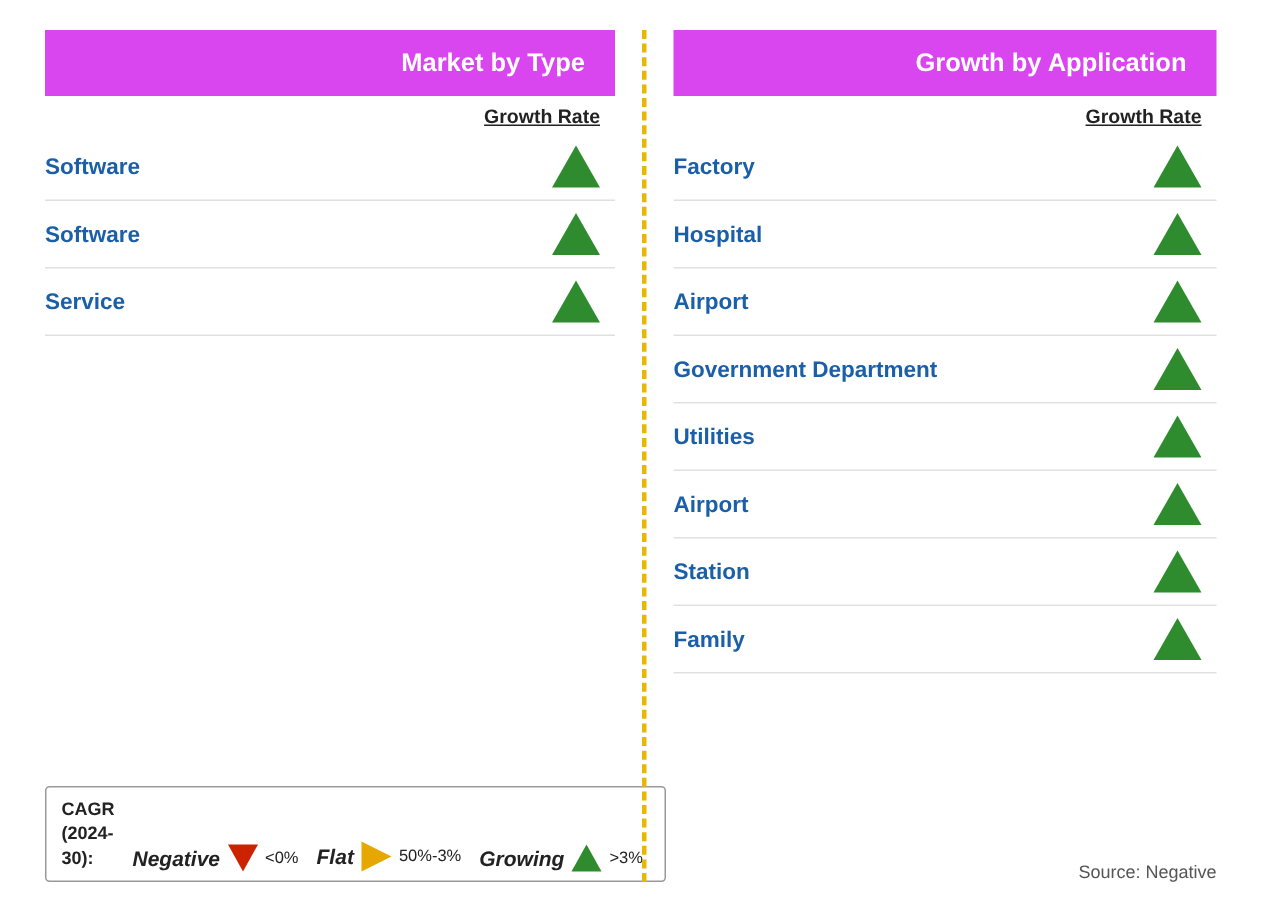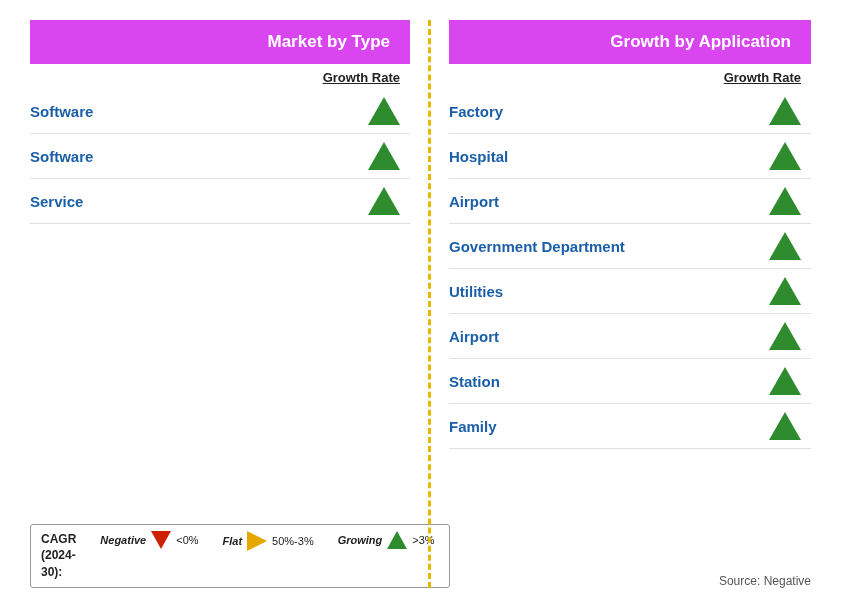--- a/index.html
+++ b/index.html
@@ -89,40 +89,40 @@
       display: flex;
       align-items: center;
       justify-content: space-between;
       margin-top: 10px;
     }
     .legend-box {
       border: 1.5px solid #999;
       border-radius: 3px;
       padding: 6px 14px 6px 10px;
       display: flex;
-      align-items: flex-start;
-      gap: 24px;
+      align-items: flex-end;
+      gap: 12px;
       font-size: 12px;
     }
     .legend-cagr {
       font-weight: bold;
       font-size: 12px;
       line-height: 1.4;
       color: #222;
     }
     .legend-item {
       display: flex;
       align-items: center;
       gap: 5px;
     }
     .legend-label {
       font-style: italic;
       font-weight: bold;
       color: #222;
-      font-size: 11px;
+      font-size: 14px;
     }
     .legend-range {
       font-size: 11px;
       color: #222;
     }
     .arrow-down-red {
       width: 0;
       height: 0;
       border-left: 10px solid transparent;
       border-right: 10px solid transparent;

